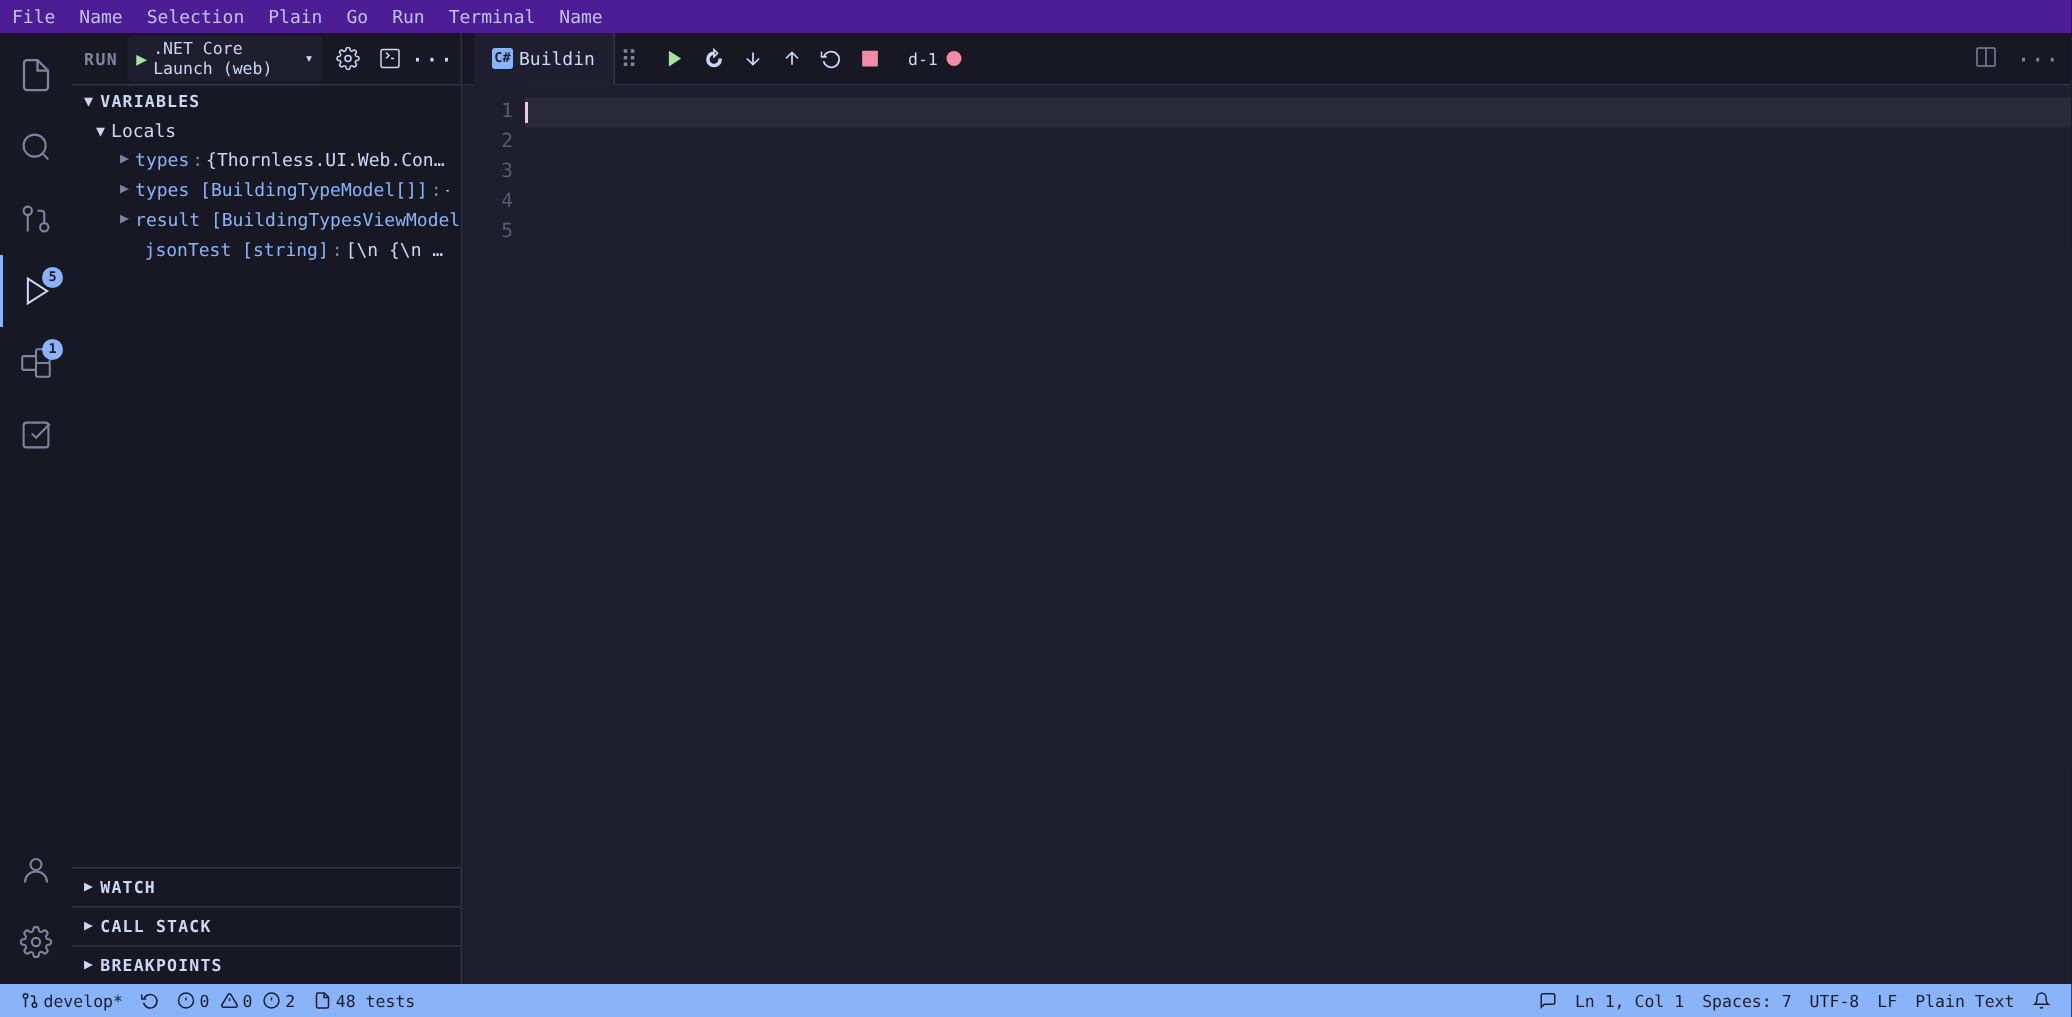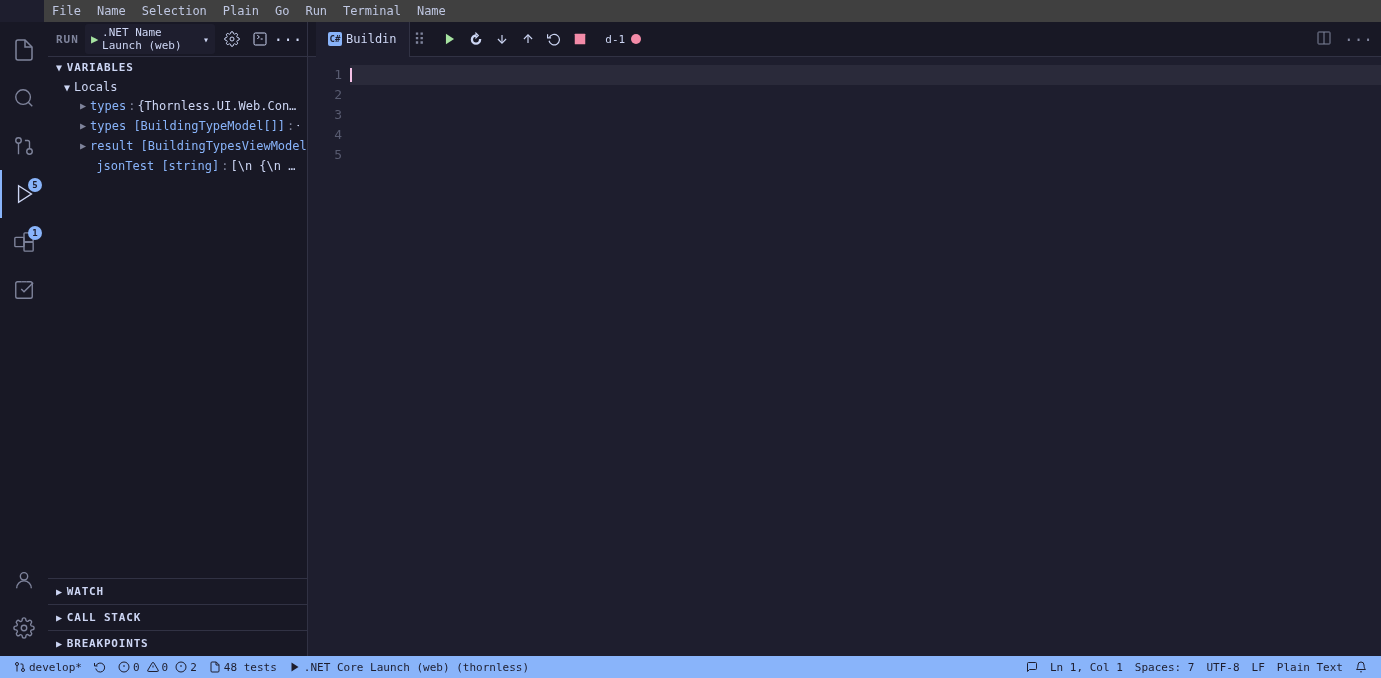--- a/index.html
+++ b/index.html
@@ -9,29 +9,28 @@
       background: #1e1e2e;
       font-family: 'Segoe UI', Consolas, monospace;
       font-size: 12px;
       color: #cdd6f4;
       overflow: hidden;
     }
 
     
     .titlebar {
       height: 22px;
-      background: #404040;
+      background: #4c1d95;
       display: flex;
       align-items: center;
       padding: 0 8px;
       gap: 16px;
       font-size: 12px;
       color: #cdd6f4;
       user-select: none;
-      margin-left: 44px;
     }
     .titlebar-menu {
       display: flex;
       gap: 16px;
     }
     .titlebar-menu span {
       cursor: pointer;
       color: #cdd6f4;
       opacity: 0.9;
     }
@@ -422,21 +421,21 @@
       </div>
     </div>
   </div>
 
   <div class="sidebar">
 
     <div class="debug-toolbar-row">
       <span class="run-label">RUN</span>
       <div class="run-config">
         <span style="color:#a6e3a1; font-size:12px;">▶</span>
-        <span>.NET Name Launch (web)</span>
+        <span>.NET Core Launch (web)</span>
         <span style="margin-left:4px; font-size:10px;">▾</span>
       </div>
       <div class="debug-btn">
         <svg width="16" height="16" viewBox="0 0 24 24" fill="none" stroke="currentColor" stroke-width="1.5">
           <circle cx="12" cy="12" r="3"></circle>
           <path d="M19.4 15a1.65 1.65 0 0 0 .33 1.82l.06.06a2 2 0 0 1-2.83 2.83l-.06-.06a1.65 1.65 0 0 0-1.82-.33 1.65 1.65 0 0 0-1 1.51V21a2 2 0 0 1-4 0v-.09A1.65 1.65 0 0 0 9 19.4a1.65 1.65 0 0 0-1.82.33l-.06.06a2 2 0 0 1-2.83-2.83l.06-.06A1.65 1.65 0 0 0 4.68 15a1.65 1.65 0 0 0-1.51-1H3a2 2 0 0 1 0-4h.09A1.65 1.65 0 0 0 4.6 9a1.65 1.65 0 0 0-.33-1.82l-.06-.06a2 2 0 0 1 2.83-2.83l.06.06A1.65 1.65 0 0 0 9 4.68a1.65 1.65 0 0 0 1-1.51V3a2 2 0 0 1 4 0v.09a1.65 1.65 0 0 0 1 1.51 1.65 1.65 0 0 0 1.82-.33l.06-.06a2 2 0 0 1 2.83 2.83l-.06.06A1.65 1.65 0 0 0 19.4 9a1.65 1.65 0 0 0 1.51 1H21a2 2 0 0 1 0 4h-.09a1.65 1.65 0 0 0-1.51 1z"></path>
         </svg>
       </div>
       <div class="debug-btn">
         <svg width="16" height="16" viewBox="0 0 24 24" fill="none" stroke="currentColor" stroke-width="1.5">
@@ -624,26 +623,20 @@
     </svg>
     <span>2</span>
   </div>
   <div class="status-item">
     <svg width="12" height="12" viewBox="0 0 24 24" fill="none" stroke="#1e1e2e" stroke-width="2">
       <path d="M14.5 2H6a2 2 0 0 0-2 2v16a2 2 0 0 0 2 2h12a2 2 0 0 0 2-2V7.5L14.5 2z"></path>
       <polyline points="14 2 14 8 20 8"></polyline>
     </svg>
     <span>48 tests</span>
   </div>
-  <div class="status-item">
-    <svg width="12" height="12" viewBox="0 0 24 24" fill="#1e1e2e">
-      <polygon points="5 3 19 12 5 21 5 3"></polygon>
-    </svg>
-    <span>.NET Core Launch (web) (thornless)</span>
-  </div>
   <div class="status-spacer"></div>
   <div class="status-item">
     <svg width="12" height="12" viewBox="0 0 24 24" fill="none" stroke="#1e1e2e" stroke-width="2">
       <path d="M21 15a2 2 0 0 1-2 2H7l-4 4V5a2 2 0 0 1 2-2h14a2 2 0 0 1 2 2z"></path>
     </svg>
   </div>
   <div class="status-item">
     <span>Ln 1, Col 1</span>
   </div>
   <div class="status-item">

